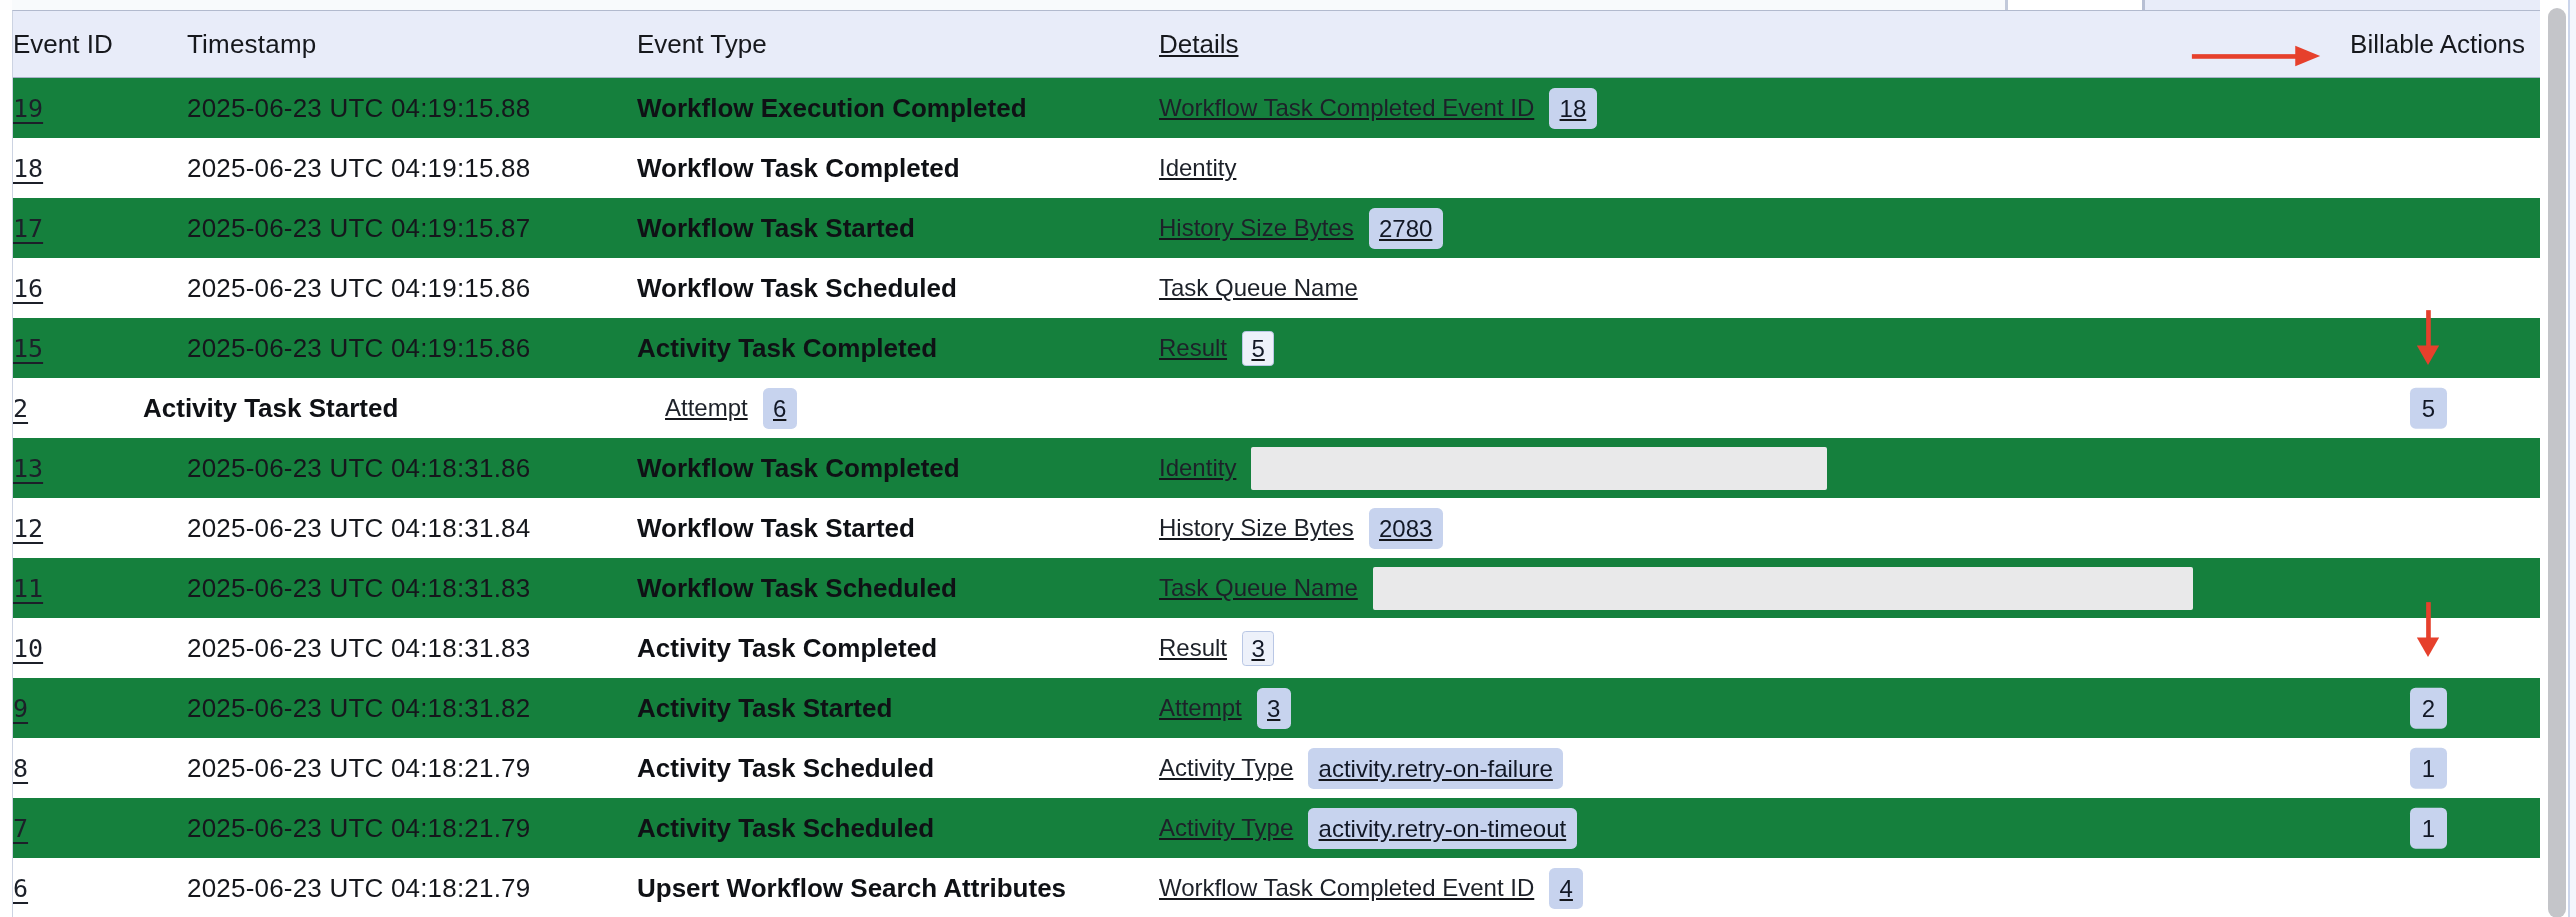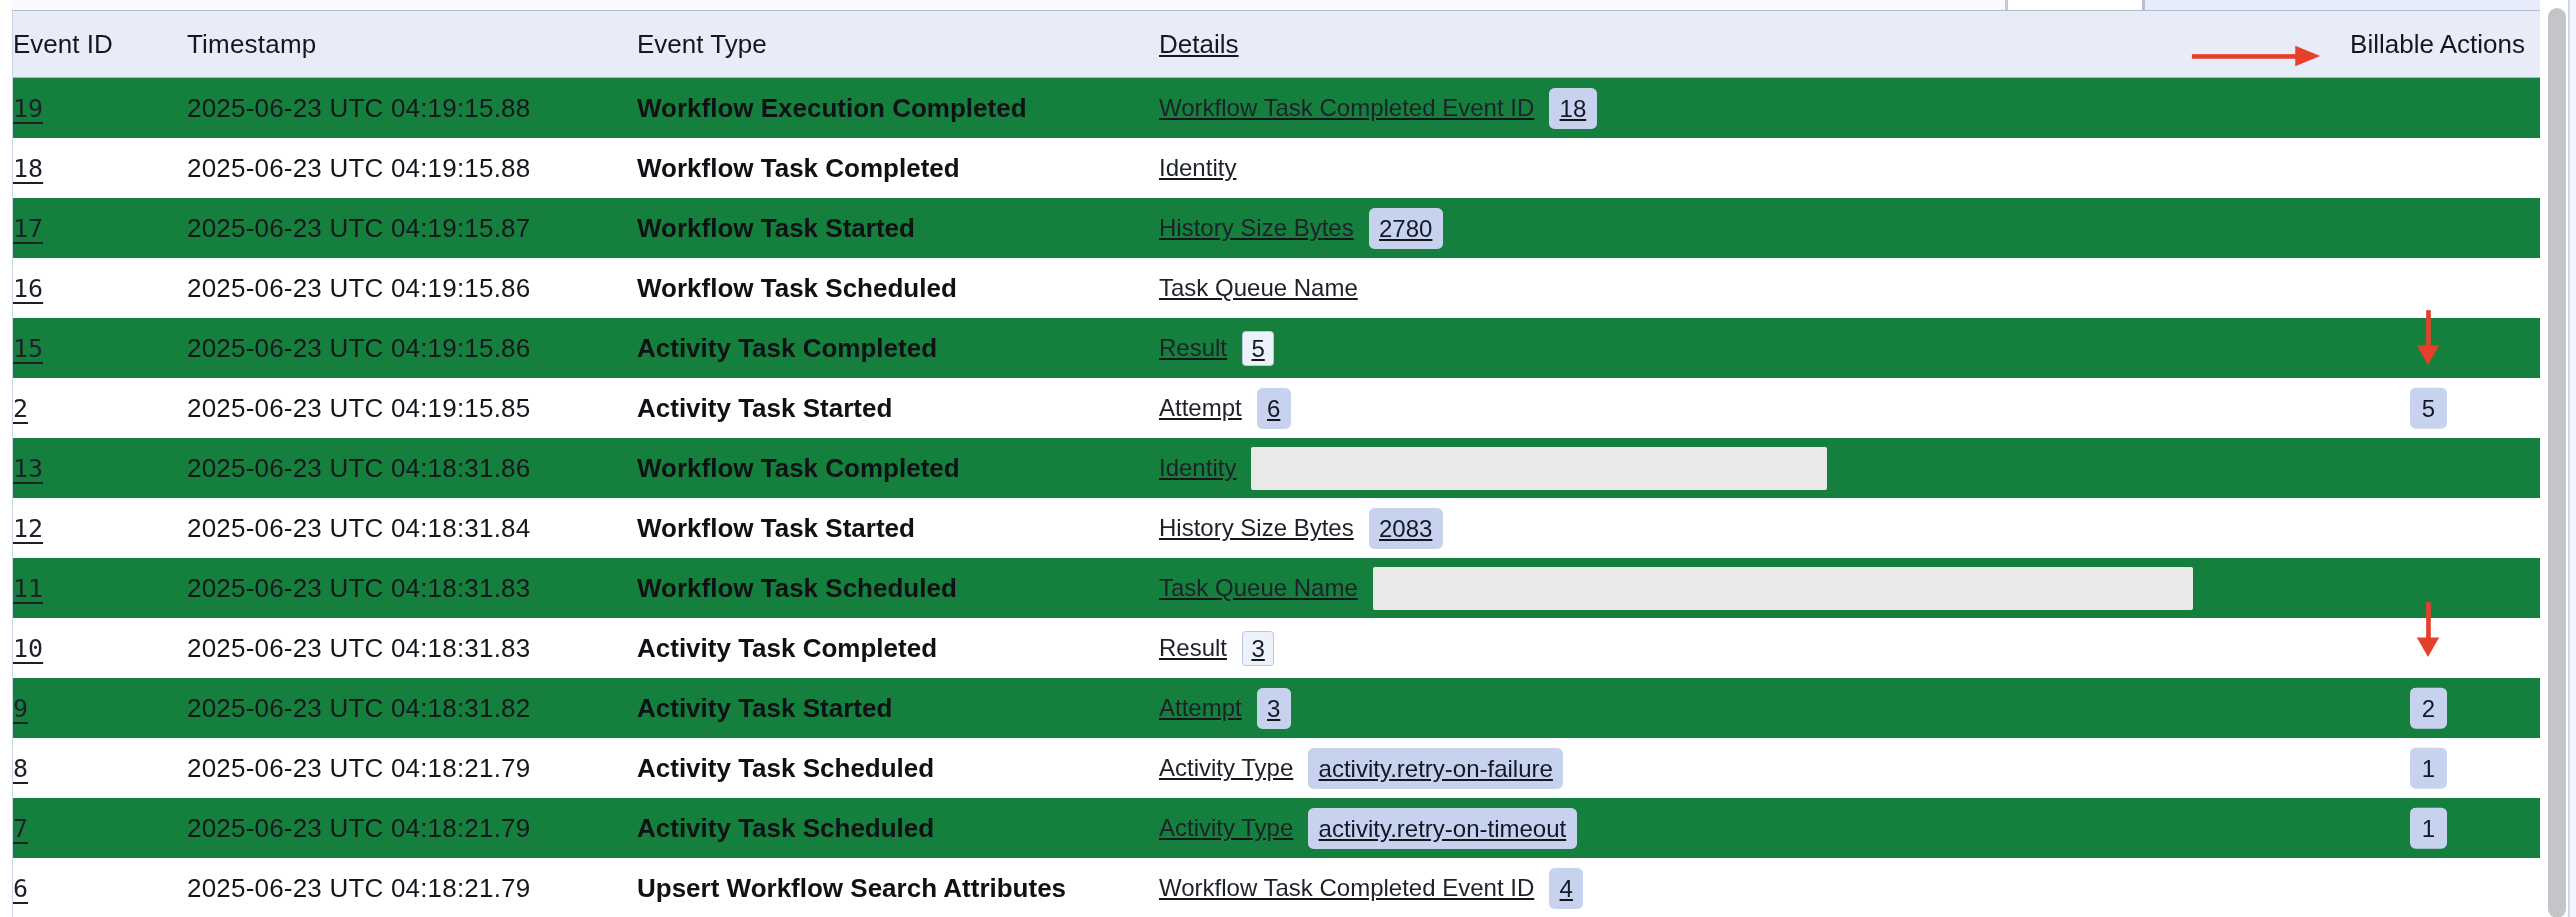--- a/index.html
+++ b/index.html
@@ -175,21 +175,20 @@
 
     </div>
     <div class="cell c-billable">
       
     </div>
   </div>
       <div class="trow">
     <div class="cell c-id">
       <a class="event-link">2</a>
     </div>
-    <div class="cell c-ts">2025-06-23 UTC 04:19:15.85</div>
     <div class="cell c-type">Activity Task Started</div>
     <div class="cell c-details">
       <span class="dlabel">Attempt</span>
       <span class="chip">6</span>
 
     </div>
     <div class="cell c-billable">
       <span class="bchip">5</span>
     </div>
   </div>

